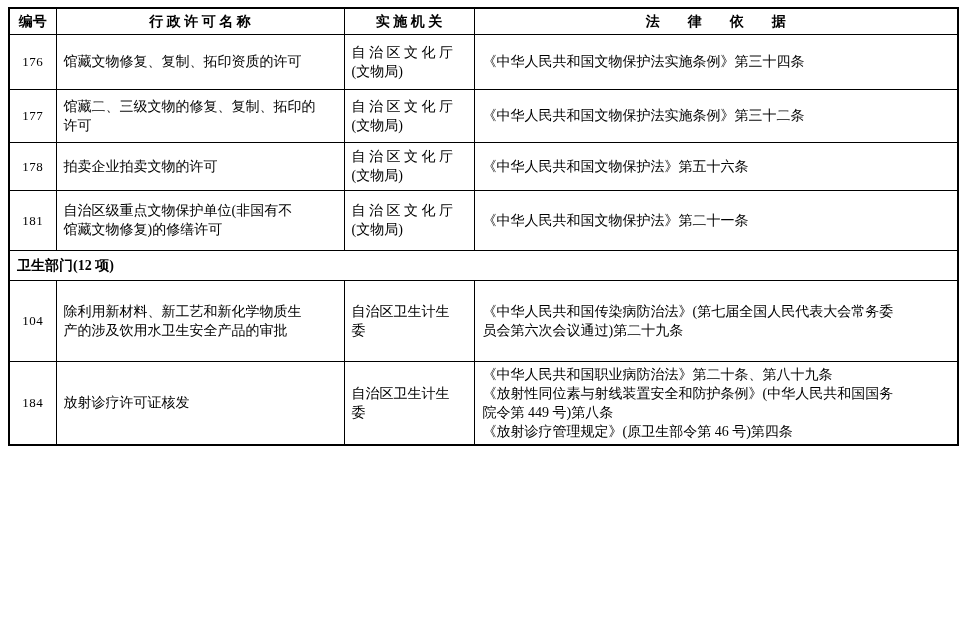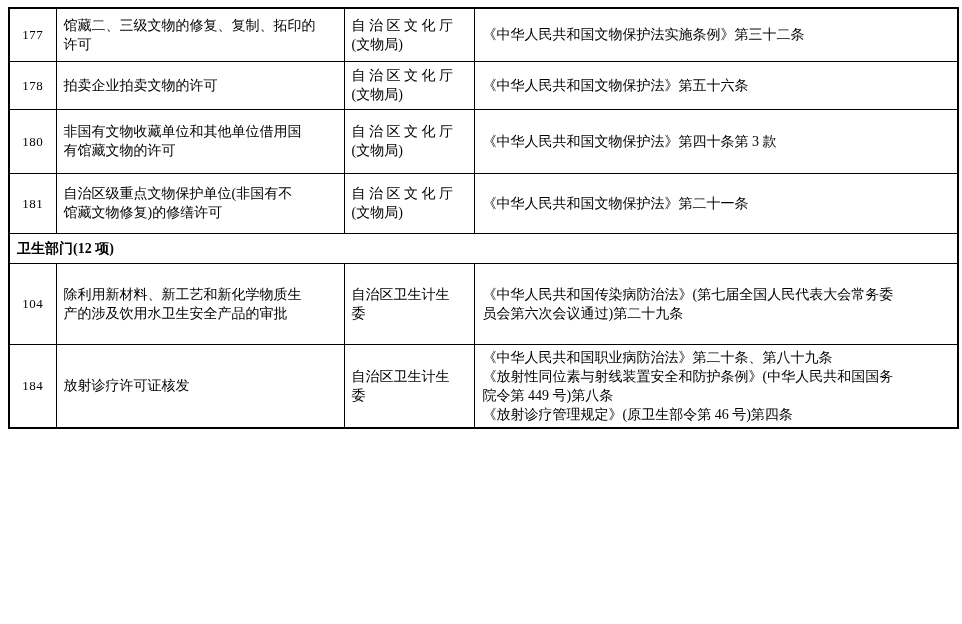--- a/index.html
+++ b/index.html
@@ -47,48 +47,53 @@
 
 <div class="doc">
   <table>
     <colgroup>
       <col style="width:47px">
       <col style="width:288px">
       <col style="width:130px">
       <col style="width:484px">
     </colgroup>
     <tbody>
+      <tr style="height:26px">
+        <td class="h">编号</td>
+        <td class="h">行 政 许 可 名 称</td>
+        <td class="h">实 施 机 关</td>
+        <td class="h">法　　律　　依　　据</td>
+      </tr>
 
+      <tr style="height:55px">
+        <td class="c-id">176</td>
+        <td class="c-name">馆藏文物修复、复制、拓印资质的许可</td>
+        <td class="c-agency">自 治 区 文 化 厅
+(文物局)</td>
+        <td class="c-legal">《中华人民共和国文物保护法实施条例》第三十四条</td>
+      </tr>
 
       <tr style="height:53px">
         <td class="c-id">177</td>
         <td class="c-name">馆藏二、三级文物的修复、复制、拓印的
 许可</td>
         <td class="c-agency">自 治 区 文 化 厅
 (文物局)</td>
         <td class="c-legal">《中华人民共和国文物保护法实施条例》第三十二条</td>
       </tr>
 
       <tr style="height:48px">
         <td class="c-id">178</td>
         <td class="c-name">拍卖企业拍卖文物的许可</td>
         <td class="c-agency">自 治 区 文 化 厅
 (文物局)</td>
         <td class="c-legal">《中华人民共和国文物保护法》第五十六条</td>
       </tr>
 
 
-      <tr style="height:64px">
-        <td class="c-id">180</td>
-        <td class="c-name">非国有文物收藏单位和其他单位借用国
-有馆藏文物的许可</td>
-        <td class="c-agency">自 治 区 文 化 厅
-(文物局)</td>
-        <td class="c-legal">《中华人民共和国文物保护法》第四十条第 3 款</td>
-      </tr>
 
       <tr style="height:60px">
         <td class="c-id">181</td>
         <td class="c-name">自治区级重点文物保护单位(非国有不
 馆藏文物修复)的修缮许可</td>
         <td class="c-agency">自 治 区 文 化 厅
 (文物局)</td>
         <td class="c-legal">《中华人民共和国文物保护法》第二十一条</td>
       </tr>
 

